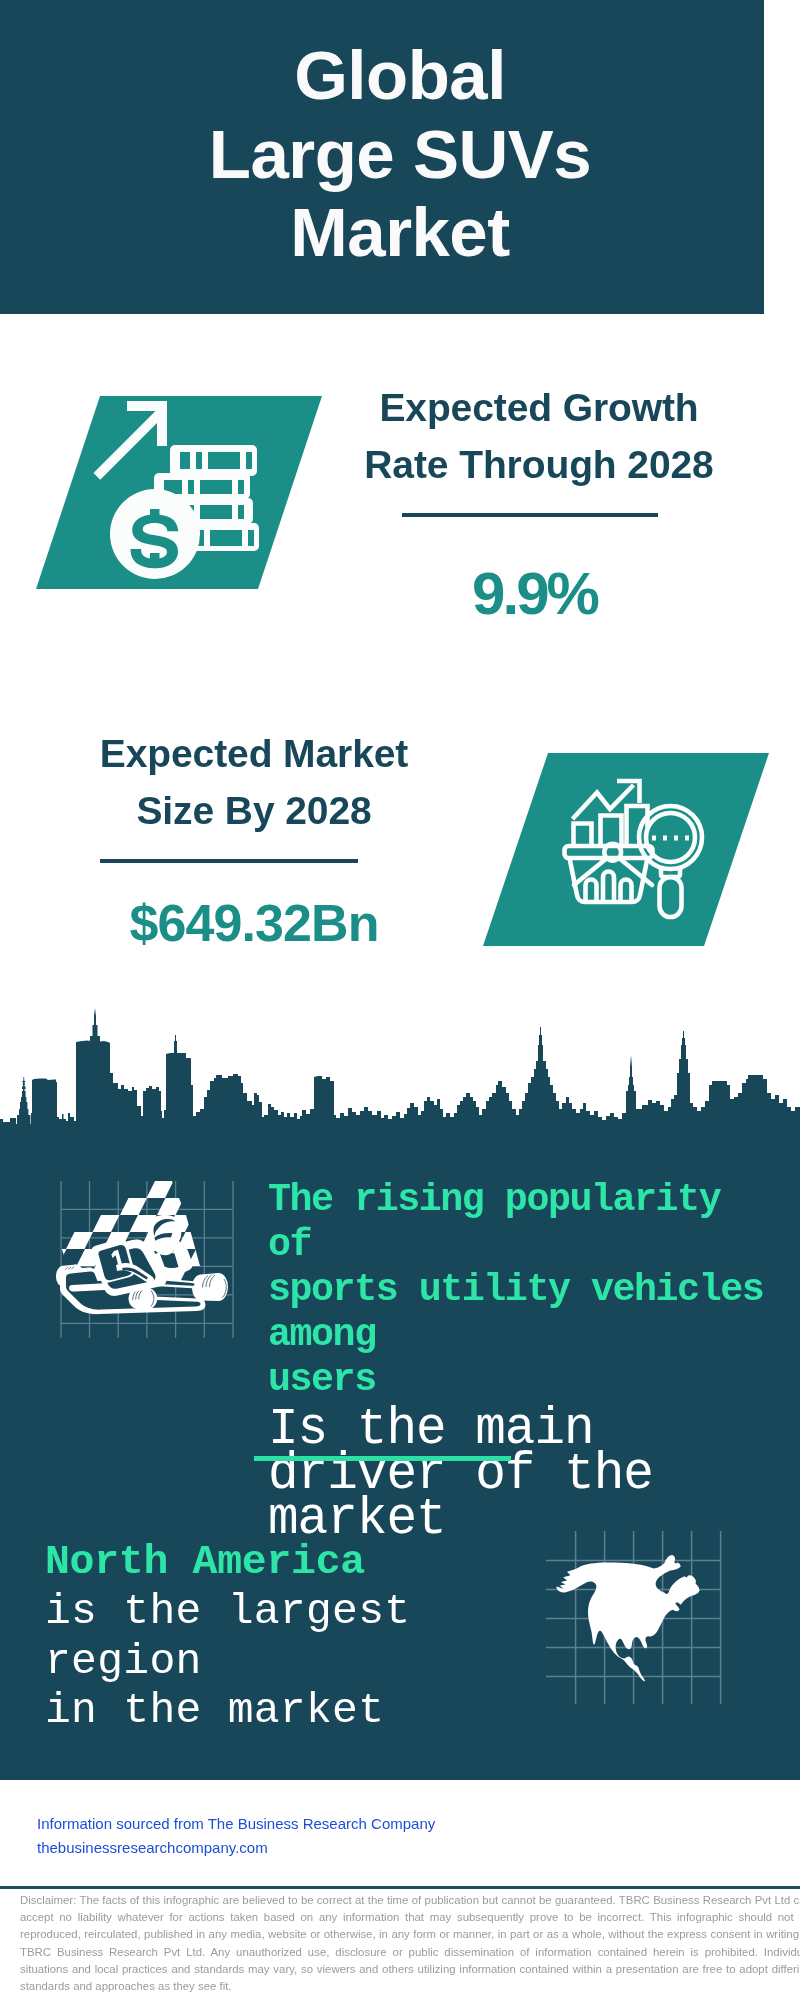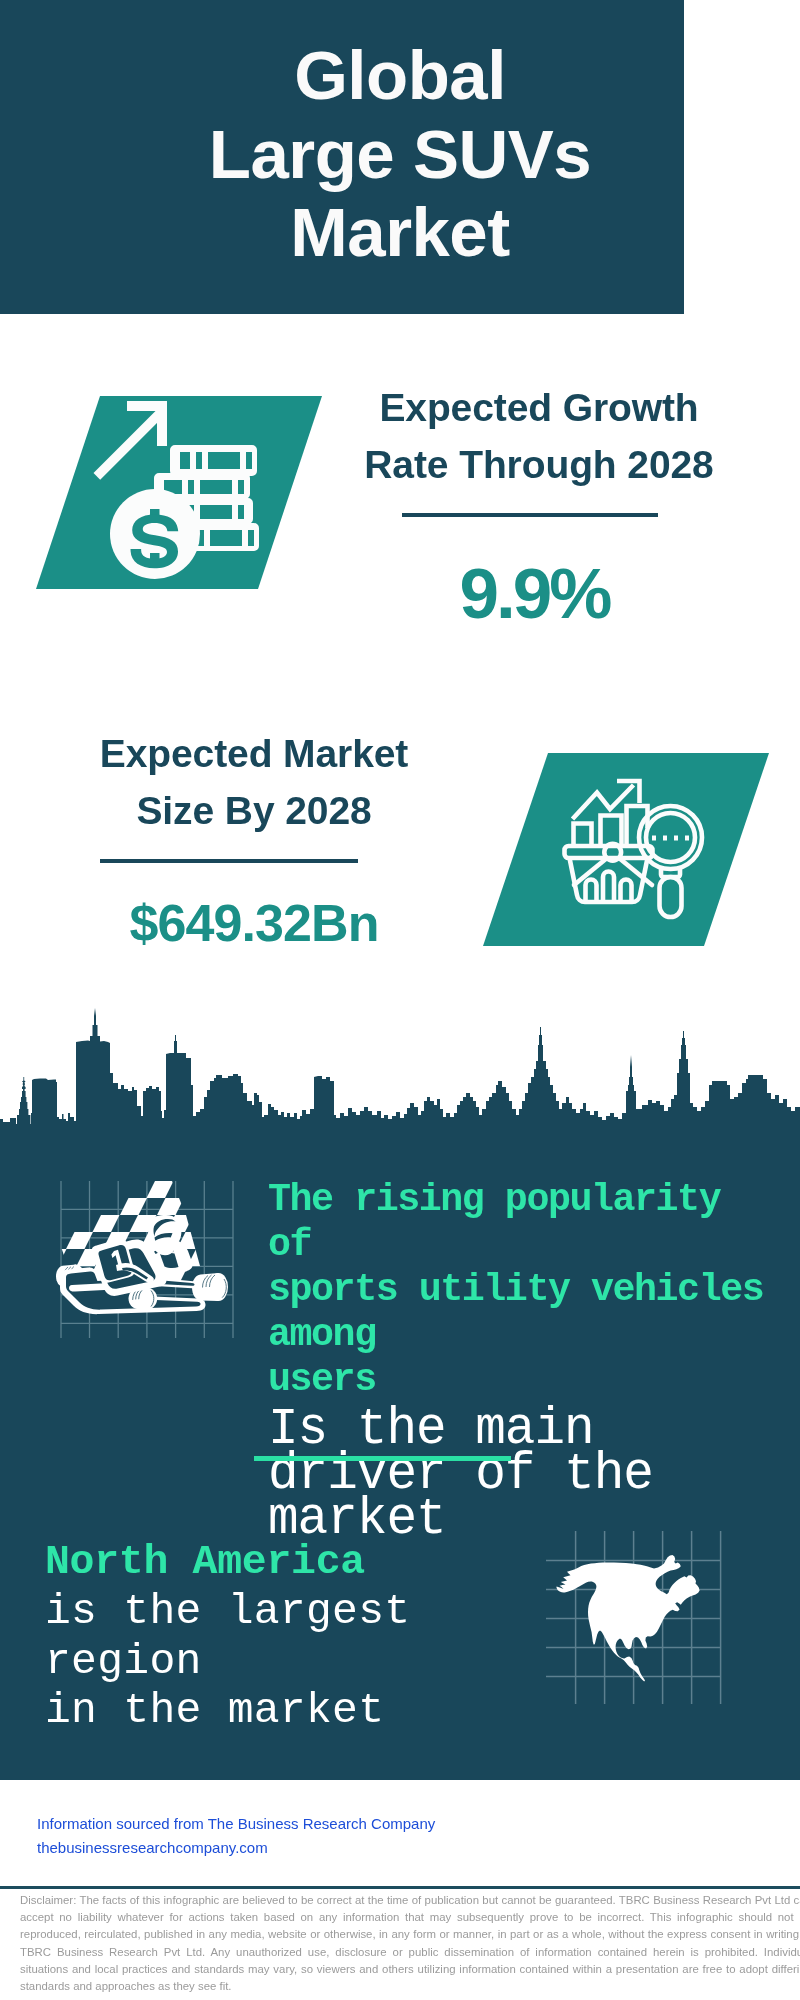--- a/index.html
+++ b/index.html
@@ -2,34 +2,34 @@
 <html><head>
 <meta charset="utf-8">
 <title>Global Large SUVs Market</title>
 <style>
   html,body{margin:0;padding:0;}
   body{width:800px;height:2000px;background:#ffffff;
        font-family:"Liberation Sans",sans-serif;overflow:hidden;}
   .page{position:relative;width:800px;height:2000px;overflow:hidden;background:#fff;}
 
   
-  .header{position:absolute;left:0;top:0;width:684px;height:314px;background:#19475a;}
+  .header{position:absolute;left:0;top:0;width:764px;height:314px;background:#19475a;}
   .header-title{position:absolute;left:0;top:37px;width:800px;text-align:center;color:#fafafa;
     font-size:69px;font-weight:bold;line-height:78.5px;letter-spacing:-0.5px;white-space:pre-line;}
 
   
   .plg{position:absolute;background:#1b8f87;}
   .plg svg{position:absolute;left:0;top:0;}
 
   .stat-txt{position:absolute;text-align:center;}
   #plg1{left:36px;top:396px;width:286px;height:193px;background:transparent;}
   #plg2{left:483px;top:753px;width:286px;height:193px;background:transparent;}
   #stat1{left:319px;top:379px;width:440px;}
   #stat1 .stat-rule{width:256px;height:4px;margin:20px 0 0 83px;}
-  #stat1 .stat-value{margin:34px 0 0 -9px;font-size:71px;line-height:86px;letter-spacing:-3.0px;}
+  #stat1 .stat-value{margin:34px 0 0 -9px;font-size:60px;line-height:86px;letter-spacing:-3.0px;}
   #stat2{left:34px;top:725px;width:440px;}
   #stat2 .stat-rule{width:258px;height:4px;margin:20px 0 0 66px;}
   #stat2 .stat-value{margin-top:20px;}
   .stat-label{color:#19475a;font-size:39px;font-weight:bold;line-height:57px;white-space:pre-line;letter-spacing:-0.1px;}
   .stat-rule{height:3px;background:#19475a;margin:0 auto;}
   .stat-value{color:#1b8f87;font-size:52px;font-weight:bold;line-height:80px;letter-spacing:-0.9px;}
 
   
   .skywrap{position:absolute;left:0;top:1005px;width:800px;height:140px;}
   .darkband{position:absolute;left:0;top:1143px;width:800px;height:637px;background:#19475a;}

